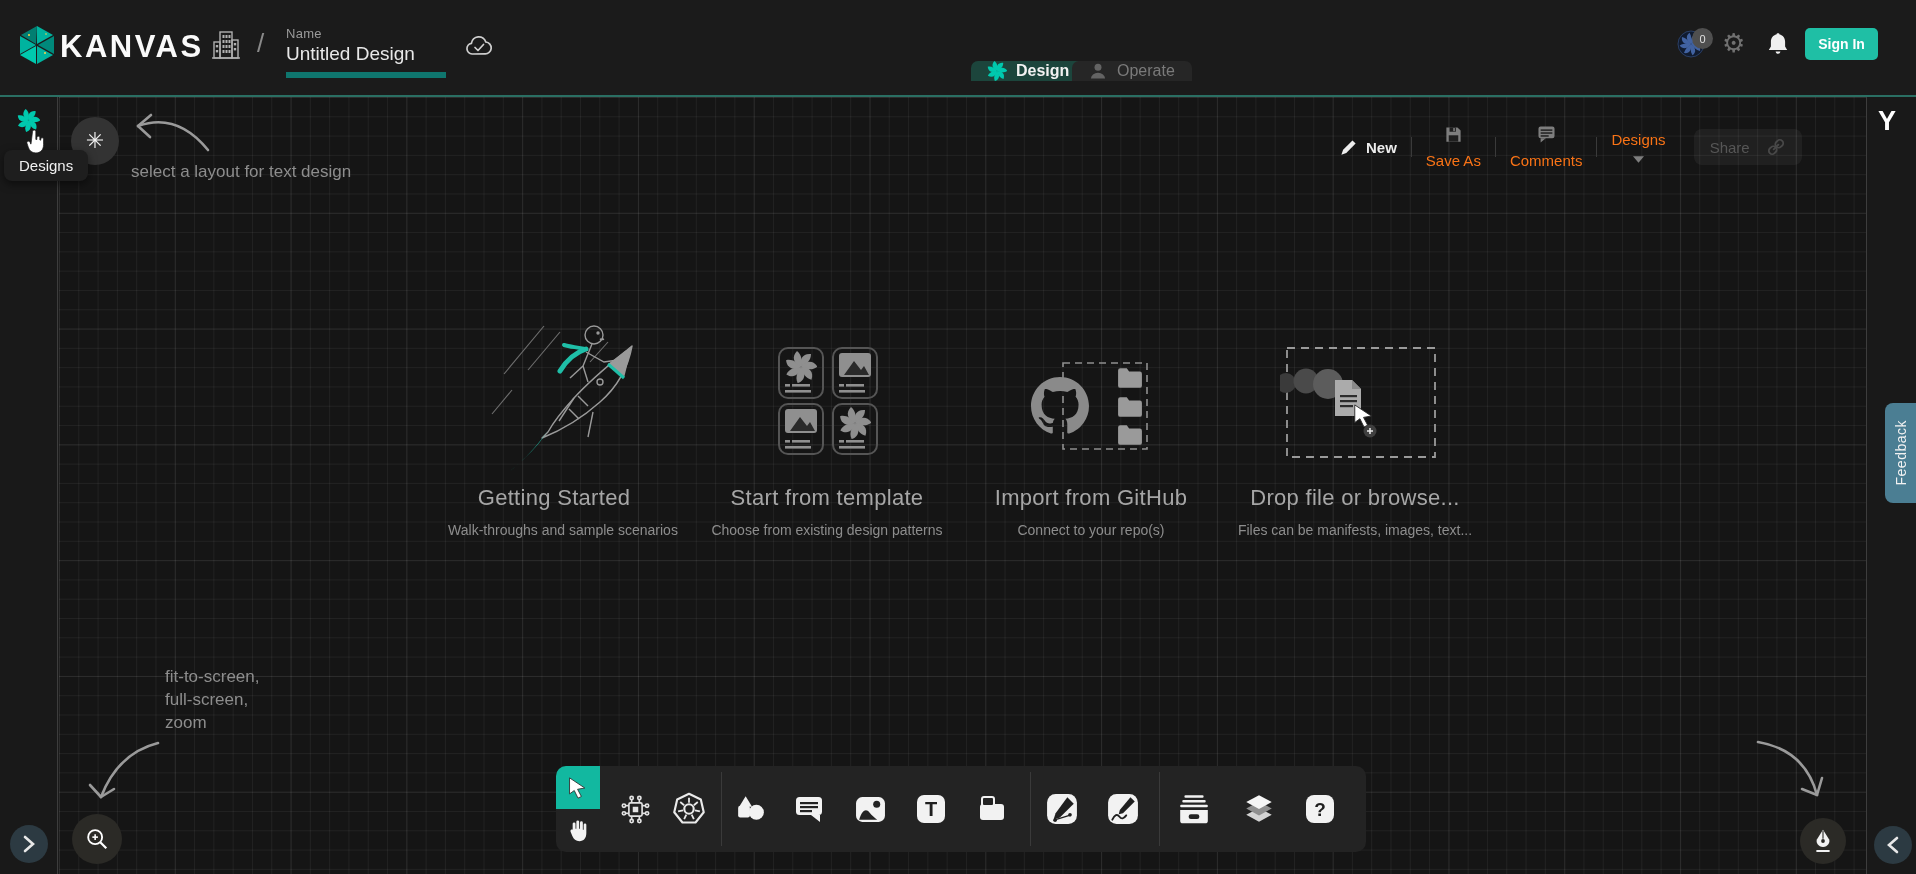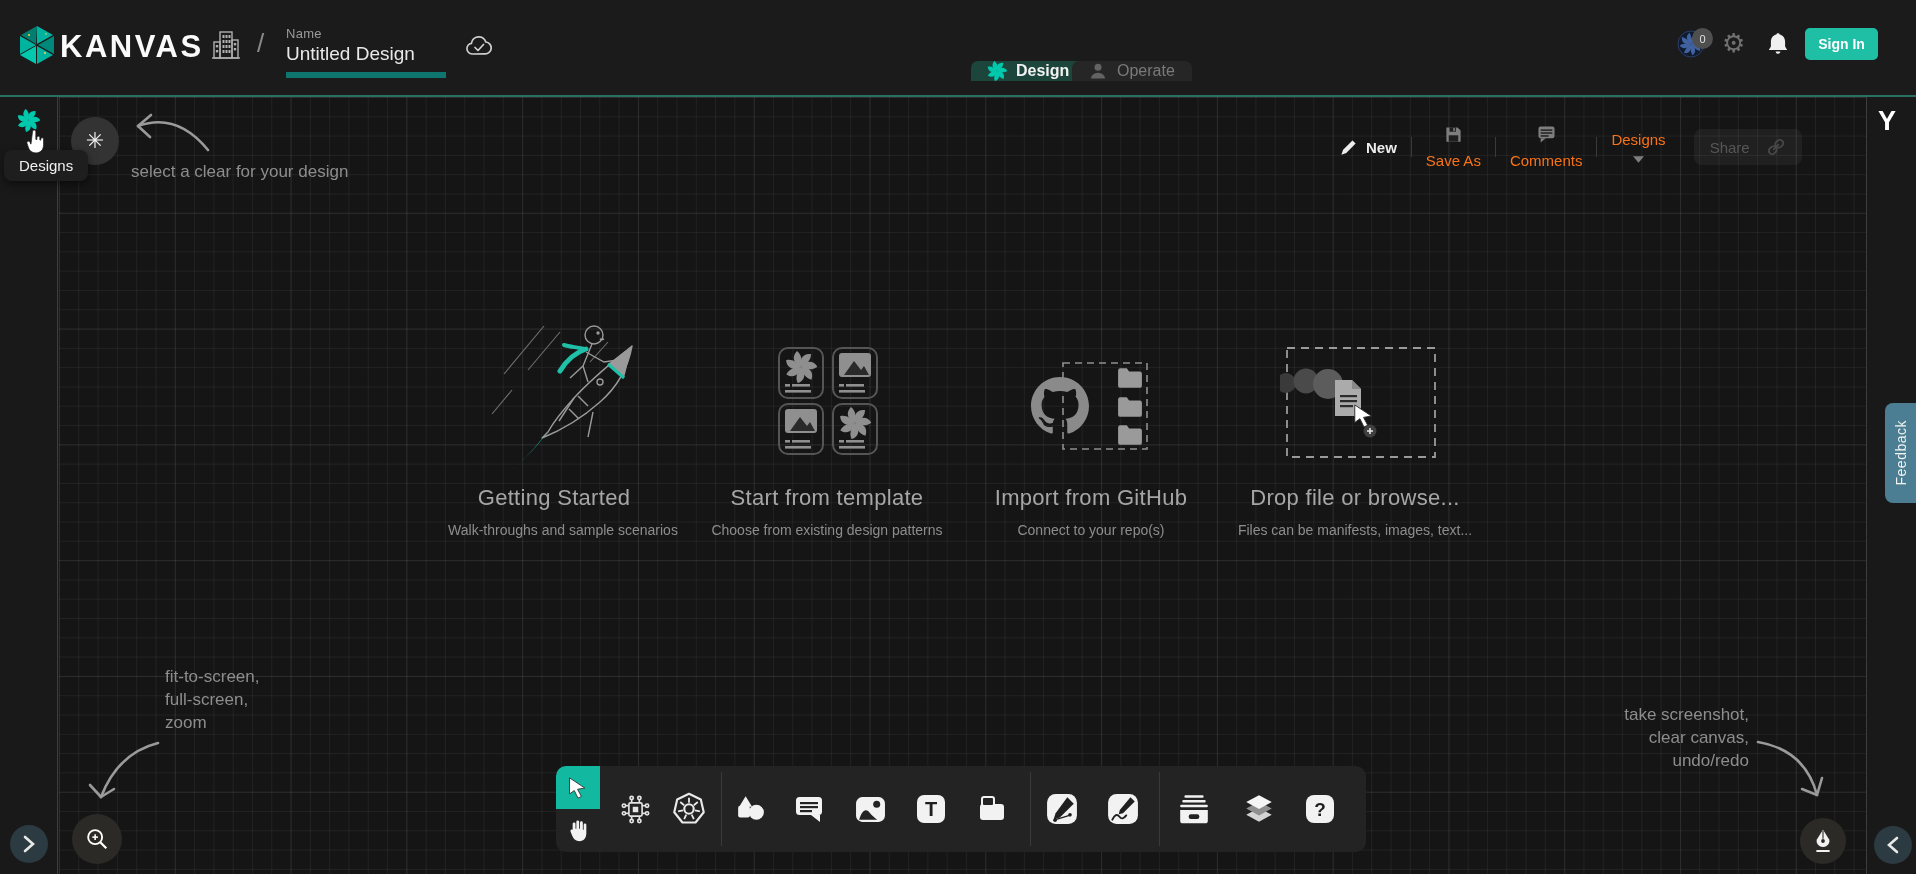--- a/index.html
+++ b/index.html
@@ -216,21 +216,21 @@
   </svg>
   <div class="tooltip">Designs</div>
 
   <div class="circle-btn" style="left:71px;top:117px;width:48px;height:48px;background:#333;z-index:4;">
     <span style="color:#f2f2f2;font-size:22px;">✳</span>
   </div>
   <svg class="abs" style="left:125px;top:100px" width="95" height="60" viewBox="0 0 95 60" fill="none" stroke="#9a9a9a" stroke-width="2.6" stroke-linecap="round">
     <path d="M83 50 Q52 12 13 26"></path>
     <path d="M13 26 L26 15 M13 26 L25 37"></path>
   </svg>
-  <div class="abs hint" style="left:131px;top:160px">select a clear for your design</div>
+  <div class="abs hint" style="left:131px;top:160px">select a layout for text design</div>
 
   <div class="cv-toolbar">
     <div class="cv-item primary">
       <svg width="19" height="19" viewBox="0 0 24 24" fill="#ededed">
         <polygon points="3,21 5.2,14.8 17,3 21,7 9.2,18.8 3,21"></polygon>
       </svg>
       <span>New</span>
     </div>
     <div class="cv-sep"></div>
     <div class="cv-item dim">
@@ -512,25 +512,20 @@
       <line x1="9" y1="12" x2="15" y2="12" stroke-width="1.7"></line>
       <line x1="12" y1="9" x2="12" y2="15" stroke-width="1.7"></line>
     </svg>
   </div>
   <div class="circle-btn" style="left:10px;top:825px;width:38px;height:38px;background:#2c3a42;z-index:6">
     <svg width="12" height="18" viewBox="0 0 12 18" fill="none" stroke="#e8e8e8" stroke-width="2.6" stroke-linecap="round">
       <polyline points="2,2 10,9 2,16"></polyline>
     </svg>
   </div>
 
-  <div class="abs hint" style="left:1449px;top:703px;width:300px;text-align:right">
-    <div>take screenshot,</div>
-    <div>clear canvas,</div>
-    <div>undo/redo</div>
-  </div>
   <svg class="abs" style="left:1750px;top:732px" width="78" height="76" viewBox="0 0 78 76" fill="none" stroke="#9a9a9a" stroke-width="2.6" stroke-linecap="round">
     <path d="M8 10 Q55 18 67 63"></path>
     <path d="M67 63 L52 57 M67 63 L72 46"></path>
   </svg>
   <div class="circle-btn" style="left:1800px;top:818px;width:46px;height:46px;background:#2b2a26;z-index:4">
     <svg width="24" height="26" viewBox="0 0 28 30">
       <path d="M14 2 l7 11 c1.8 3.5-1.5 9-7 9 s-8.8-5.5-7-9 z" fill="#f2f2f2"></path>
       <circle cx="14" cy="15" r="2.2" fill="#2b2a26"></circle>
       <line x1="14" y1="3" x2="14" y2="12.5" stroke="#2b2a26" stroke-width="1.3"></line>
       <rect x="6" y="25.5" width="16" height="2.4" rx="1.2" fill="#f2f2f2"></rect>

